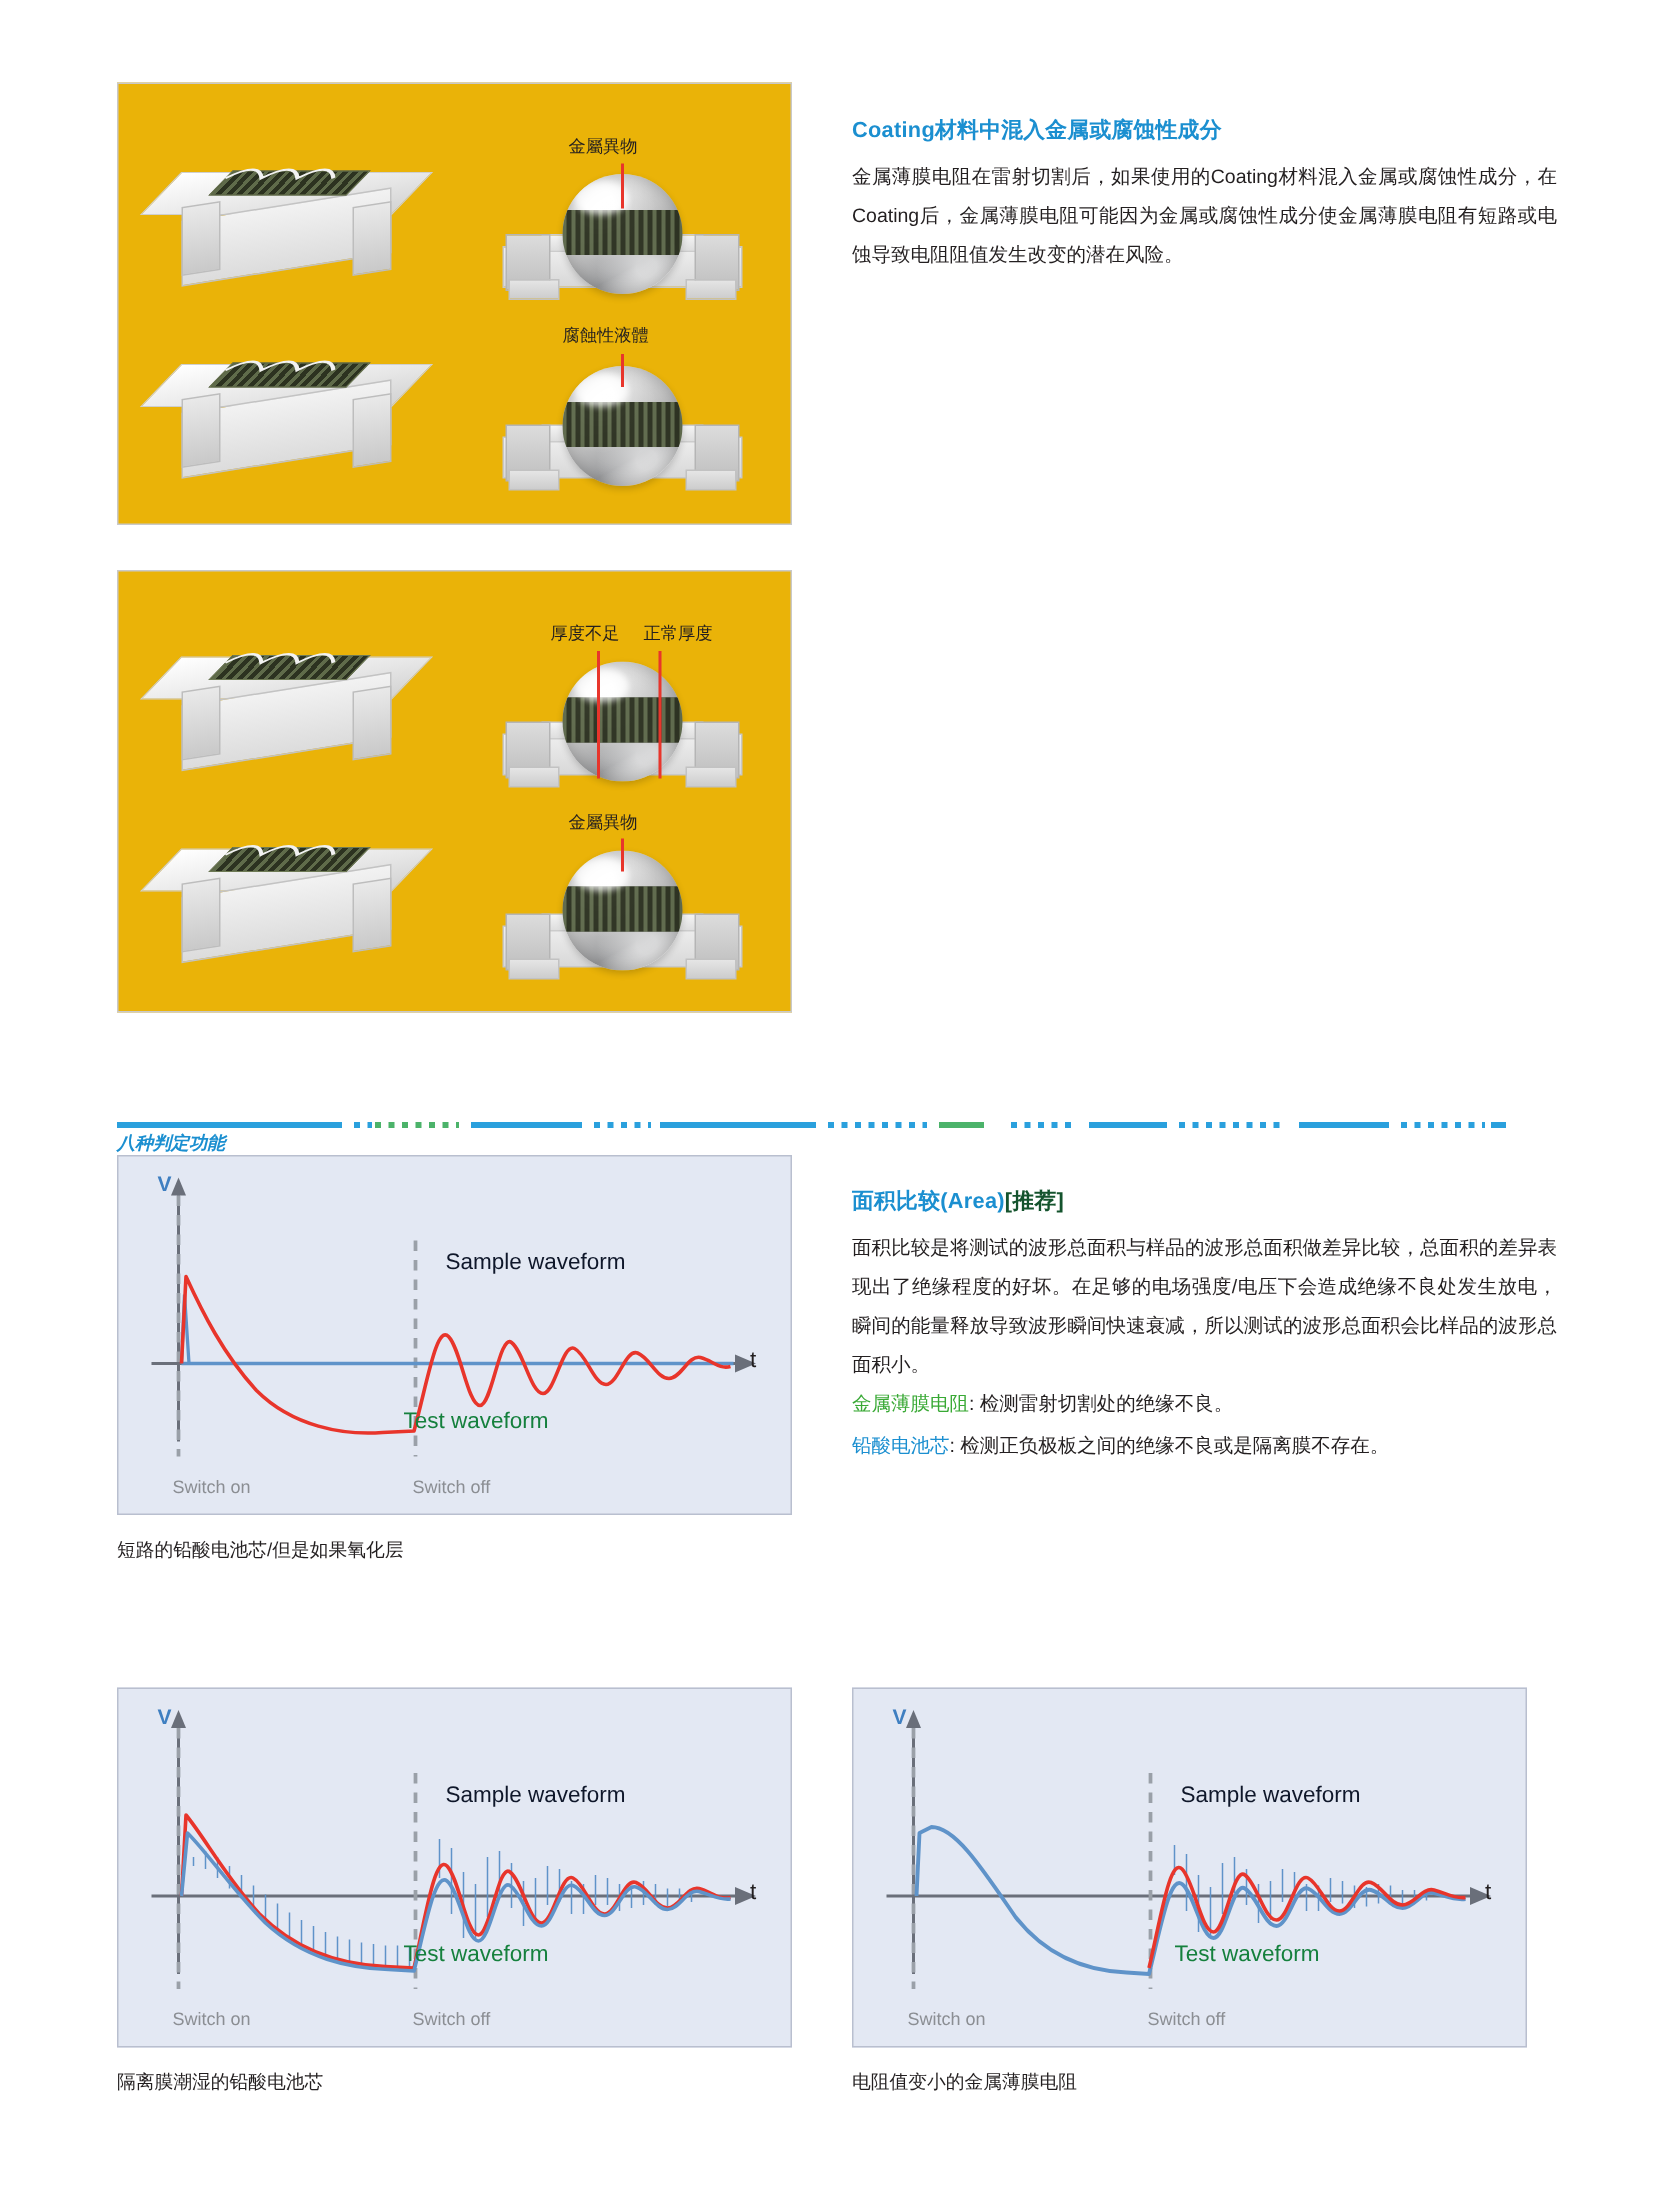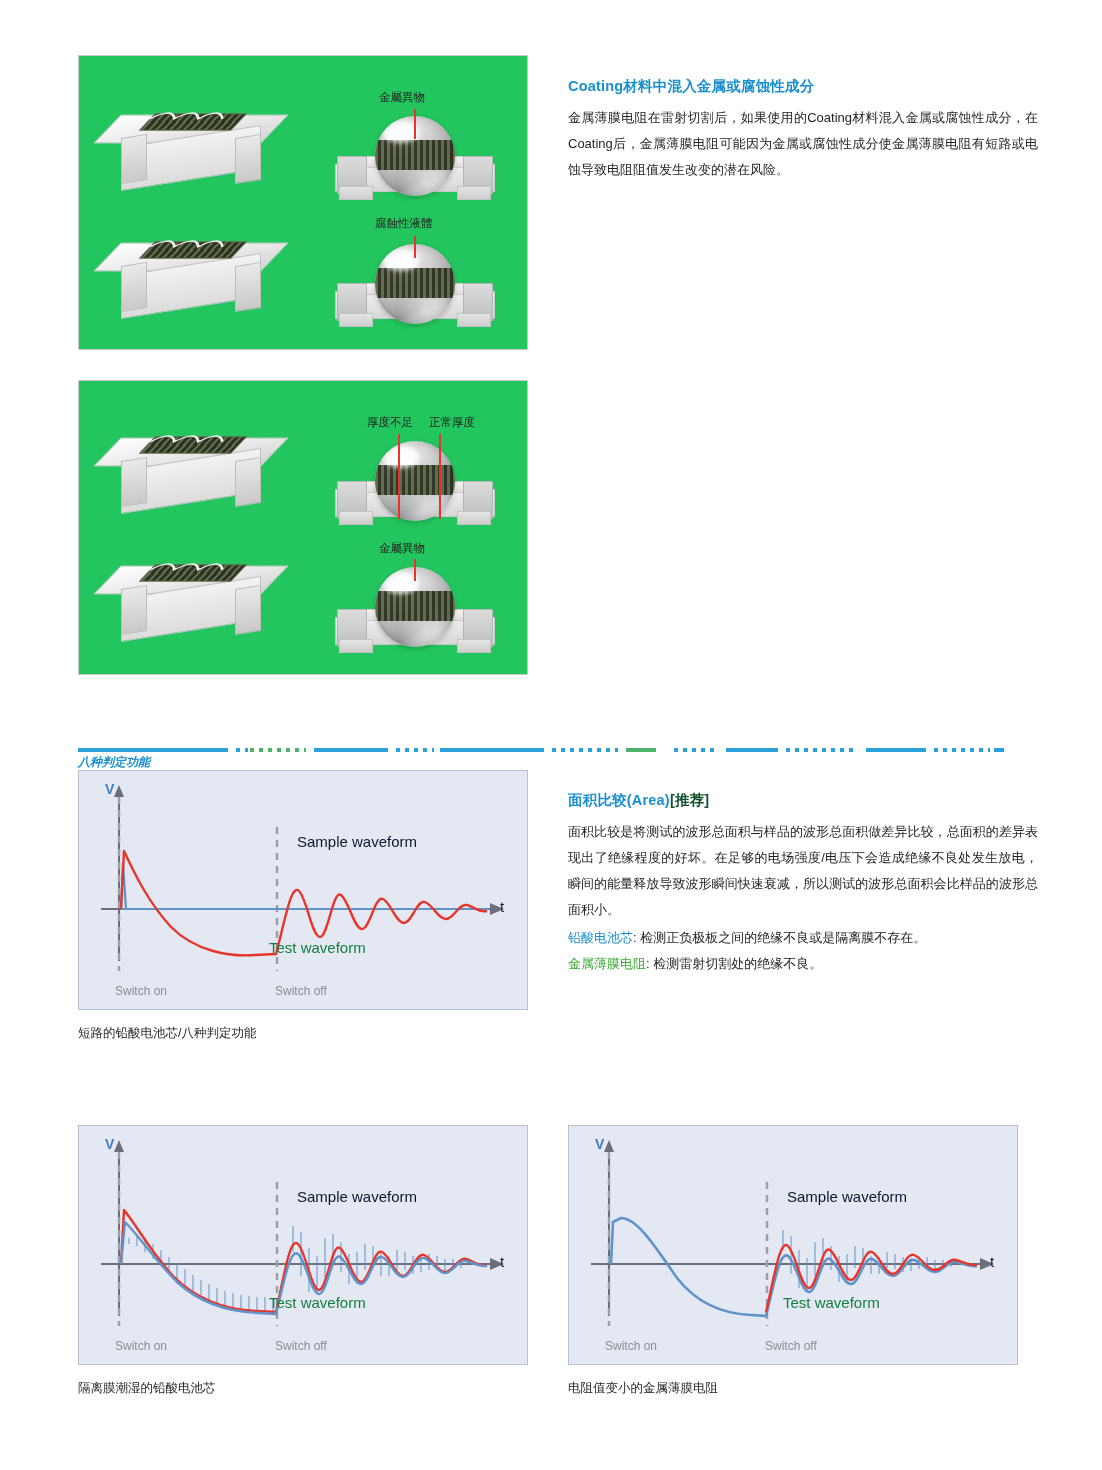--- a/index.html
+++ b/index.html
@@ -12,21 +12,21 @@
     color: #231f20;
     position: relative;
     overflow: hidden;
   }
   .page { position:relative; width:1102px; height:1470px; }
 
   
   .fig-box {
     position:absolute;
     border:1px solid #c9c9c9;
-    background:#22c55e;
+    background:#eab308;
   }
   .fig-box.plot { border:1px solid #b9bfcf; background:#e3e8f3; }
 
   
   .txt-col { position:absolute; width:470px; }
   .txt-head {
     font-size:14.5px;
     color:#1b8fd0;
     font-weight:bold;
     margin-bottom:9px;
@@ -347,32 +347,32 @@
                C333,152 338,128 346,131 C354,134 359,148 367,148 C375,148 380,132 388,134
                C396,136 400,142 408,140" fill="none" stroke="#e8352b" stroke-width="2.4" stroke-linejoin="round"></path>
     </svg>
     <div class="axis-lab" style="left:26px; top:10px;">V</div>
     <div class="axis-lab" style="left:421px; top:127px; color:#231f20; font-weight:normal; font-size:15px;">t</div>
     <div class="plot-lab lab-red" style="left:218px; top:62px;">Sample waveform</div>
     <div class="plot-lab lab-blue" style="left:190px; top:168px;">Test waveform</div>
     <div class="sw-lab" style="left:36px; top:213px;">Switch on</div>
     <div class="sw-lab" style="left:196px; top:213px;">Switch off</div>
   </div>
-  <div class="caption" style="left:78px; top:1025px;">短路的铅酸电池芯/八种判定功能</div>
+  <div class="caption" style="left:78px; top:1025px;">短路的铅酸电池芯/但是如果氧化层</div>
 
   <div class="txt-col" style="left:568px; top:772px;">
     <div class="txt-head">
       <span>面积比较(Area)</span><span class="tag-red">[推荐]</span>
     </div>
     <div class="txt-body">面积比较是将测试的波形总面积与样品的波形总面积做差异比较，总面积的差异表现出了绝缘程度的好坏。在足够的电场强度/电压下会造成绝缘不良处发生放电，瞬间的能量释放导致波形瞬间快速衰减，所以测试的波形总面积会比样品的波形总面积小。</div>
+    <div class="txt-sub">
+      <span class="sub-lead-green">金属薄膜电阻</span><span>: 检测雷射切割处的绝缘不良。</span>
+    </div>
     <div class="txt-sub" style="margin-top:2px;">
       <span class="sub-lead-blue">铅酸电池芯</span><span>: 检测正负极板之间的绝缘不良或是隔离膜不存在。</span>
-    </div>
-    <div class="txt-sub">
-      <span class="sub-lead-green">金属薄膜电阻</span><span>: 检测雷射切割处的绝缘不良。</span>
     </div>
   </div>
 
   <div class="fig-box plot" style="left:78px; top:1125px; width:450px; height:240px;">
     <svg width="450" height="240" viewBox="0 0 450 240">
       <line x1="40" y1="22" x2="40" y2="190" stroke="#6a6f7a" stroke-width="2"></line>
       <polygon points="40,14 35,26 45,26" fill="#6a6f7a"></polygon>
       <line x1="22" y1="138" x2="415" y2="138" stroke="#6a6f7a" stroke-width="2"></line>
       <polygon points="425,138 411,132 411,144" fill="#6a6f7a"></polygon>
       <line x1="40" y1="26" x2="40" y2="200" stroke="#9aa0a8" stroke-width="2.5" stroke-dasharray="7 6"></line>

